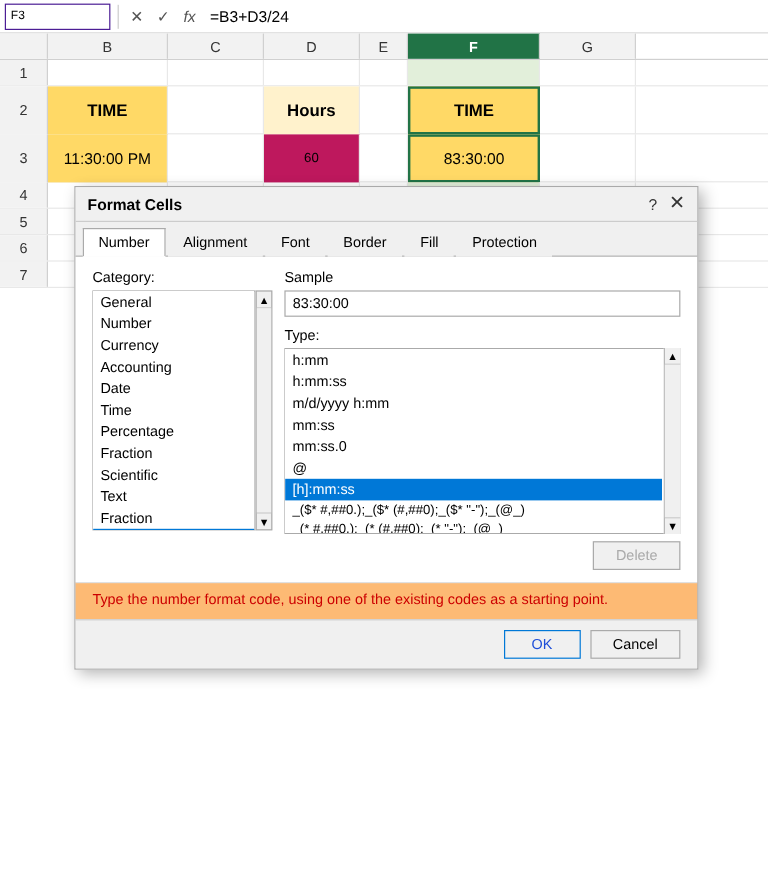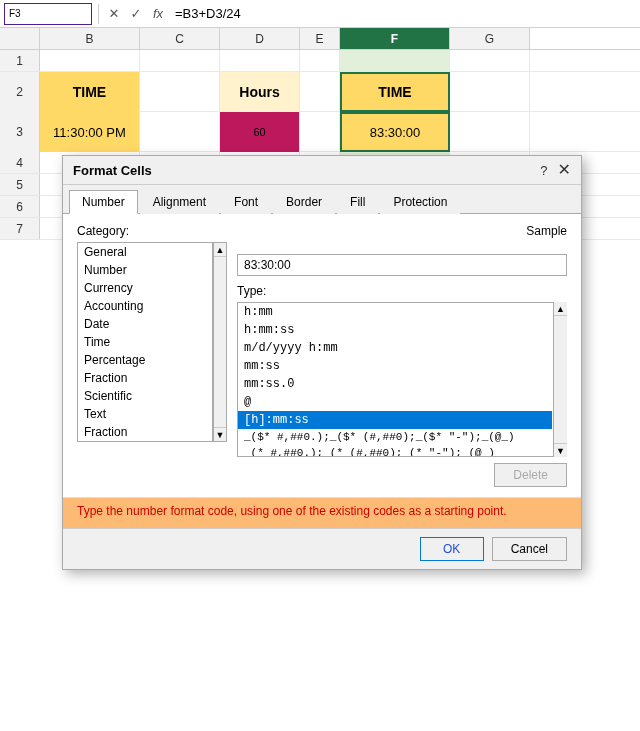--- a/index.html
+++ b/index.html
@@ -274,22 +274,21 @@
     .right-section {
       flex: 1;
     }
 
     .sample-section {
       margin-bottom: 8px;
     }
     .sample-label {
       font-size: 12px;
       color: #000;
-      margin-bottom: 16px;
-      text-align: right;
+      margin-bottom: 4px;
     }
     .sample-value {
       border: 1px solid #aaa;
       padding: 3px 6px;
       font-size: 12px;
       background: #fff;
       min-height: 22px;
     }
 
     .type-label {
@@ -302,21 +301,20 @@
       height: 155px;
       overflow-y: auto;
       background: #fff;
       position: relative;
     }
     .type-item {
       padding: 2px 6px;
       font-size: 12px;
       cursor: pointer;
       white-space: nowrap;
-      font-family: Liberation Mono, monospace;
     }
     .type-item.selected {
       background: #0078d7;
       color: #fff;
     }
 
     .delete-btn-row {
       display: flex;
       justify-content: flex-end;
       margin-top: 6px;

